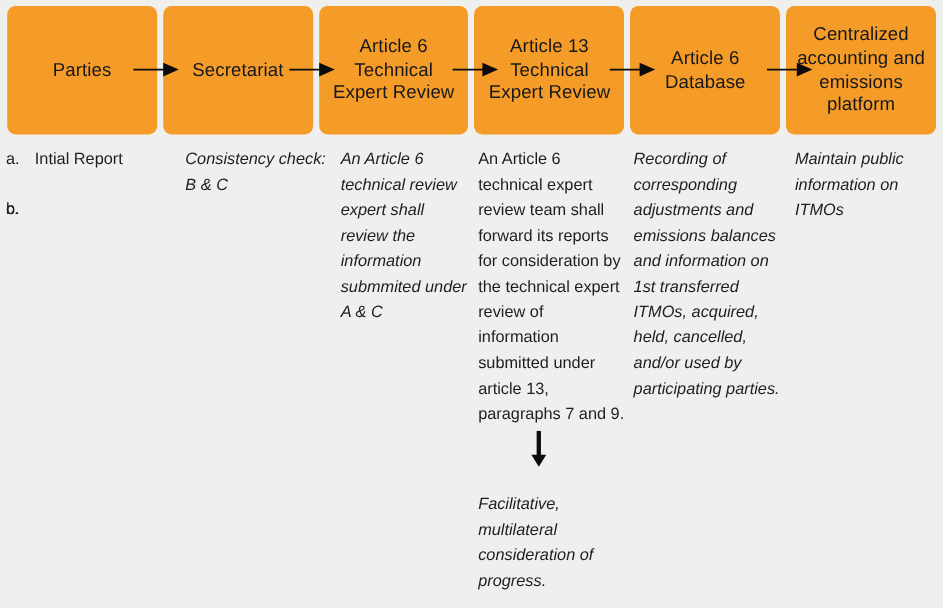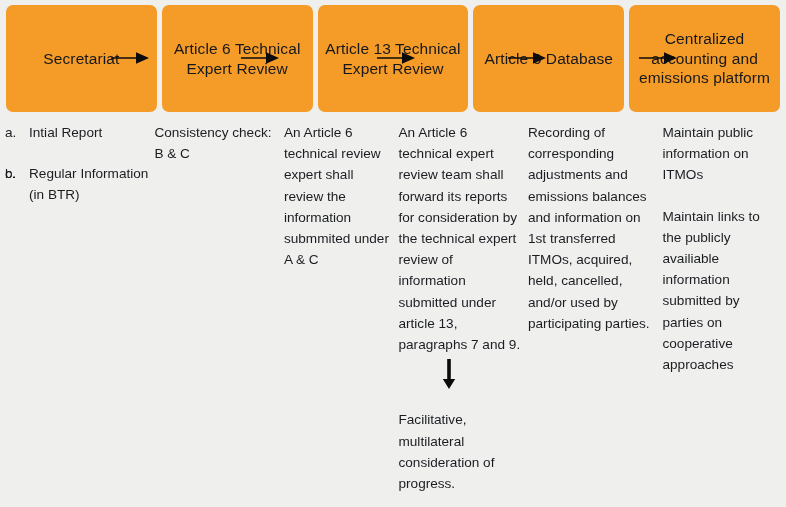--- a/index.html
+++ b/index.html
@@ -77,21 +77,21 @@
     color: #1b1d21;
   }
   .col-0 { width: 150px; padding-right: 6px; }
   .col-1 { width: 130px; padding-right: 6px; }
   .col-2 { width: 115px; padding-right: 6px; }
   .col-3 { width: 130px; padding-right: 6px; }
   .col-4 { width: 135px; padding-right: 6px; }
   .col-5 { width: 121px; padding-right: 2px; }
 
   .para { margin: 0 0 20px 0; }
-  .para:last-child { margin-bottom: 0; }
+  .para:last-child { margin-bottom: 0; font-style: italic; }
 
   .ol-list {
     margin: 0;
     padding: 0;
     list-style: none;
   }
   .ol-item {
     position: relative;
     padding-left: 24px;
     margin-bottom: 20px;
@@ -110,20 +110,23 @@
     margin: 4px 0 14px 0;
     padding-left: 44px;
   }
 </style>
 </head>
 <body>
 
 <div class="diagram">
 
   <div class="box-row">
+    <div class="box">
+      <span class="box-label">Parties</span>
+    </div>
     <div class="box">
       <span class="box-label">Secretariat</span>
     </div>
     <div class="box">
       <span class="box-label">Article 6 Technical Expert Review</span>
     </div>
     <div class="box">
       <span class="box-label">Article 13 Technical Expert Review</span>
     </div>
     <div class="box">
@@ -156,21 +159,20 @@
       <ul class="ol-list">
         <li class="ol-item">
           <span class="ol-marker">a.</span>
           <span>Intial Report</span>
         </li>
         <li class="ol-item">
           <span class="ol-marker">b.</span>
         </li>
         <li class="ol-item">
           <span class="ol-marker">c.</span>
-          <span>Regular Information (in BTR)</span>
         </li>
       </ul>
     </div>
 
     <div class="col col-1">
       <p class="para">Consistency check: B &amp; C</p>
     </div>
 
     <div class="col col-2">
       <p class="para">An Article 6 technical review expert shall review the information submmited under A &amp; C</p>
@@ -185,17 +187,16 @@
       </span>
       <p class="para">Facilitative, multilateral consideration of progress.</p>
     </div>
 
     <div class="col col-4">
       <p class="para">Recording of corresponding adjustments and emissions balances and information on 1st transferred ITMOs, acquired, held, cancelled, and/or used by participating parties.</p>
     </div>
 
     <div class="col col-5">
       <p class="para">Maintain public information on ITMOs</p>
-      <p class="para">Maintain links to the publicly availiable information submitted by parties on cooperative approaches</p>
     </div>
 
   </div>
 </div>
 
 </body></html>

